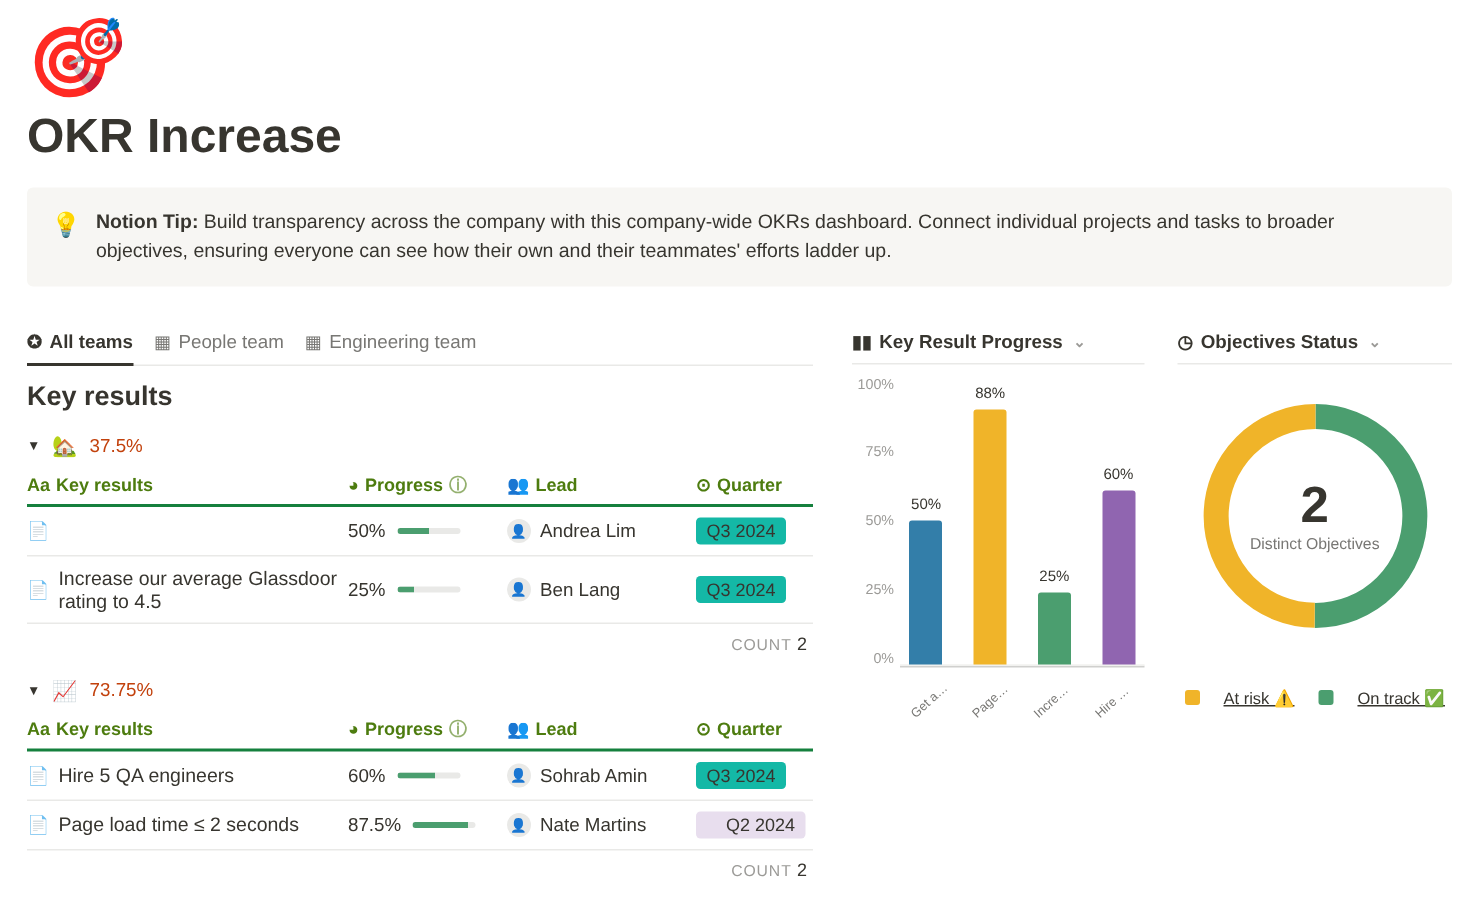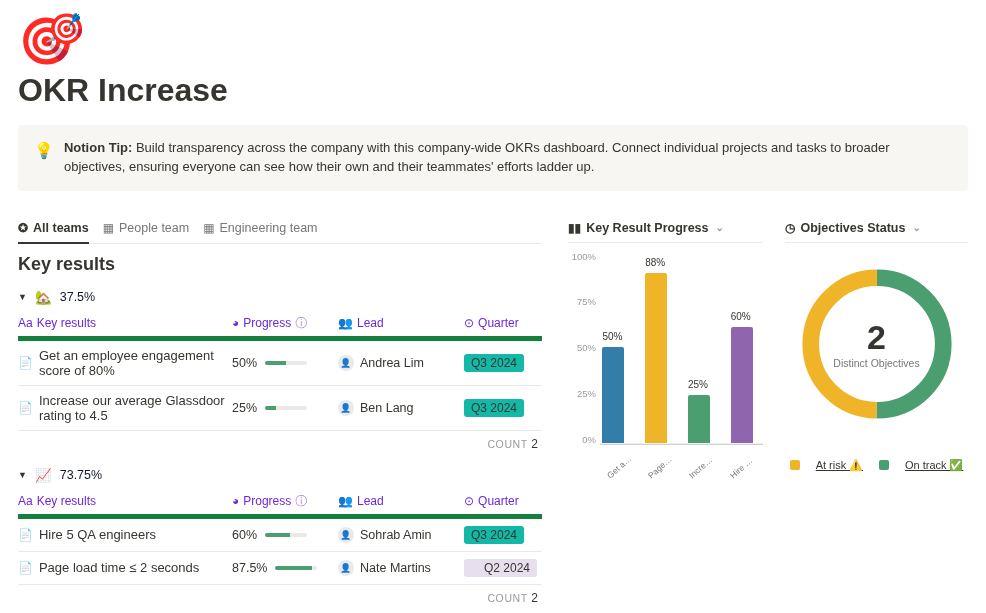--- a/index.html
+++ b/index.html
@@ -40,30 +40,30 @@
     margin-bottom: -1px;
   }
   .tab.active { color: #37352f; border-bottom-color: #37352f; font-weight: 600; }
   .tab-icon { font-size: 12px; }
   .section-title { font-size: 18px; font-weight: 700; margin: 10px 0 14px 0; }
 
   
   .group-head { display: flex; align-items: center; gap: 8px; margin: 10px 0 6px 0; }
   .group-caret { font-size: 9px; cursor: pointer; }
   .group-name { font-weight: 500; font-size: 13.5px; display: flex; align-items: center; gap: 6px; }
-  .group-pct { color: #0f172a; font-size: 12.5px; }
+  .group-pct { color: #c2410c; font-size: 12.5px; }
 
   
   .table-head, .table-row {
     display: grid;
     grid-template-columns: 1fr 100px 120px 78px;
     align-items: center;
     gap: 6px;
   }
-  .table-head { color: #6d28d9; font-size: 12px; padding: 4px 0; border-bottom: 5px solid #15803d; }
+  .table-head { color: #4d7c0f; font-size: 12px; padding: 4px 0; border-bottom: 2px solid #15803d; font-weight: bold; }
   .th { display: flex; align-items: center; gap: 4px; }
   .table-row { padding: 7px 0; border-bottom: 1px solid #e9e9e7; font-size: 13px; }
   .kr-cell { display: flex; align-items: center; gap: 6px; }
   .doc-icon { color: #9b9a97; font-size: 12px; }
   .prog-cell { display: flex; align-items: center; gap: 8px; font-size: 12.5px; }
   .prog-bar { width: 42px; height: 4px; background: #e9e9e7; border-radius: 2px; overflow: hidden; }
   .prog-fill { height: 100%; background: #4b9e6f; }
   .lead-cell { display: flex; align-items: center; gap: 6px; font-size: 12.5px; }
   .avatar {
     width: 16px; height: 16px; border-radius: 50%;
@@ -81,21 +81,21 @@
   
   .widget-head { display:flex; align-items:center; gap:5px; font-size: 12.5px; font-weight: 600; margin-bottom: 2px; border-bottom: 1px solid #e9e9e7; padding: 4px 0 7px 0; }
   .widget-head .chev { color: #9b9a97; font-size: 10px; margin-left: 2px;}
   .widget-icon { font-size: 12px; }
 
   
   .barchart { position: relative; height: 230px; margin-top: 8px; }
   .y-axis { position:absolute; left:0; top:0; bottom:36px; width:28px; display:flex; flex-direction:column; justify-content:space-between; font-size:9.5px; color:#9b9a97; text-align:right; }
   .plot { position:absolute; left:32px; right:0; top:0; bottom:36px; border-bottom:1px solid #d0d0ce; display:flex; align-items:flex-end; justify-content:space-around; gap:8px; }
   .plot::before, .plot::after { content:''; position:absolute; left:0; right:0; border-top:1px solid #f1f1ef; }
-  .bar-wrap { display:flex; flex-direction:column; width:30px; position:relative; }
+  .bar-wrap { display:flex; flex-direction:column; align-items:center; width:30px; position:relative; }
   .bar-label-top { font-size:10px; color:#37352f; margin-bottom:4px; position:absolute; top:-16px; }
   .bar { width: 22px; border-radius: 2px 2px 0 0; }
   .bar.b0 { background:#337ea9; }
   .bar.b1 { background:#f0b429; }
   .bar.b2 { background:#4b9e6f; }
   .bar.b3 { background:#9065b0; }
   .x-labels { position:absolute; left:32px; right:0; bottom:-2px; display:flex; justify-content:space-around; }
   .x-label { font-size:8.5px; color:#787774; transform: rotate(-42deg); transform-origin: top left; width:30px; white-space:nowrap; overflow:hidden; text-overflow:ellipsis; }
 
   
@@ -169,21 +169,20 @@
           <span>Lead</span>
         </div>
       <div class="th">
           <span>⊙</span>
           <span>Quarter</span>
         </div>
     </div>
     <div class="table-row">
       <div class="kr-cell">
           <span class="doc-icon">📄</span>
-          <span>Get an employee engagement score of 80%</span>
         </div>
       <div class="prog-cell">
           <span>50%</span>
           <div class="prog-bar">
             <div class="prog-fill" style="width:50%"></div>
           </div>
         </div>
       <div class="lead-cell">
           <span class="avatar">👤</span>
           <span>Andrea Lim</span>

